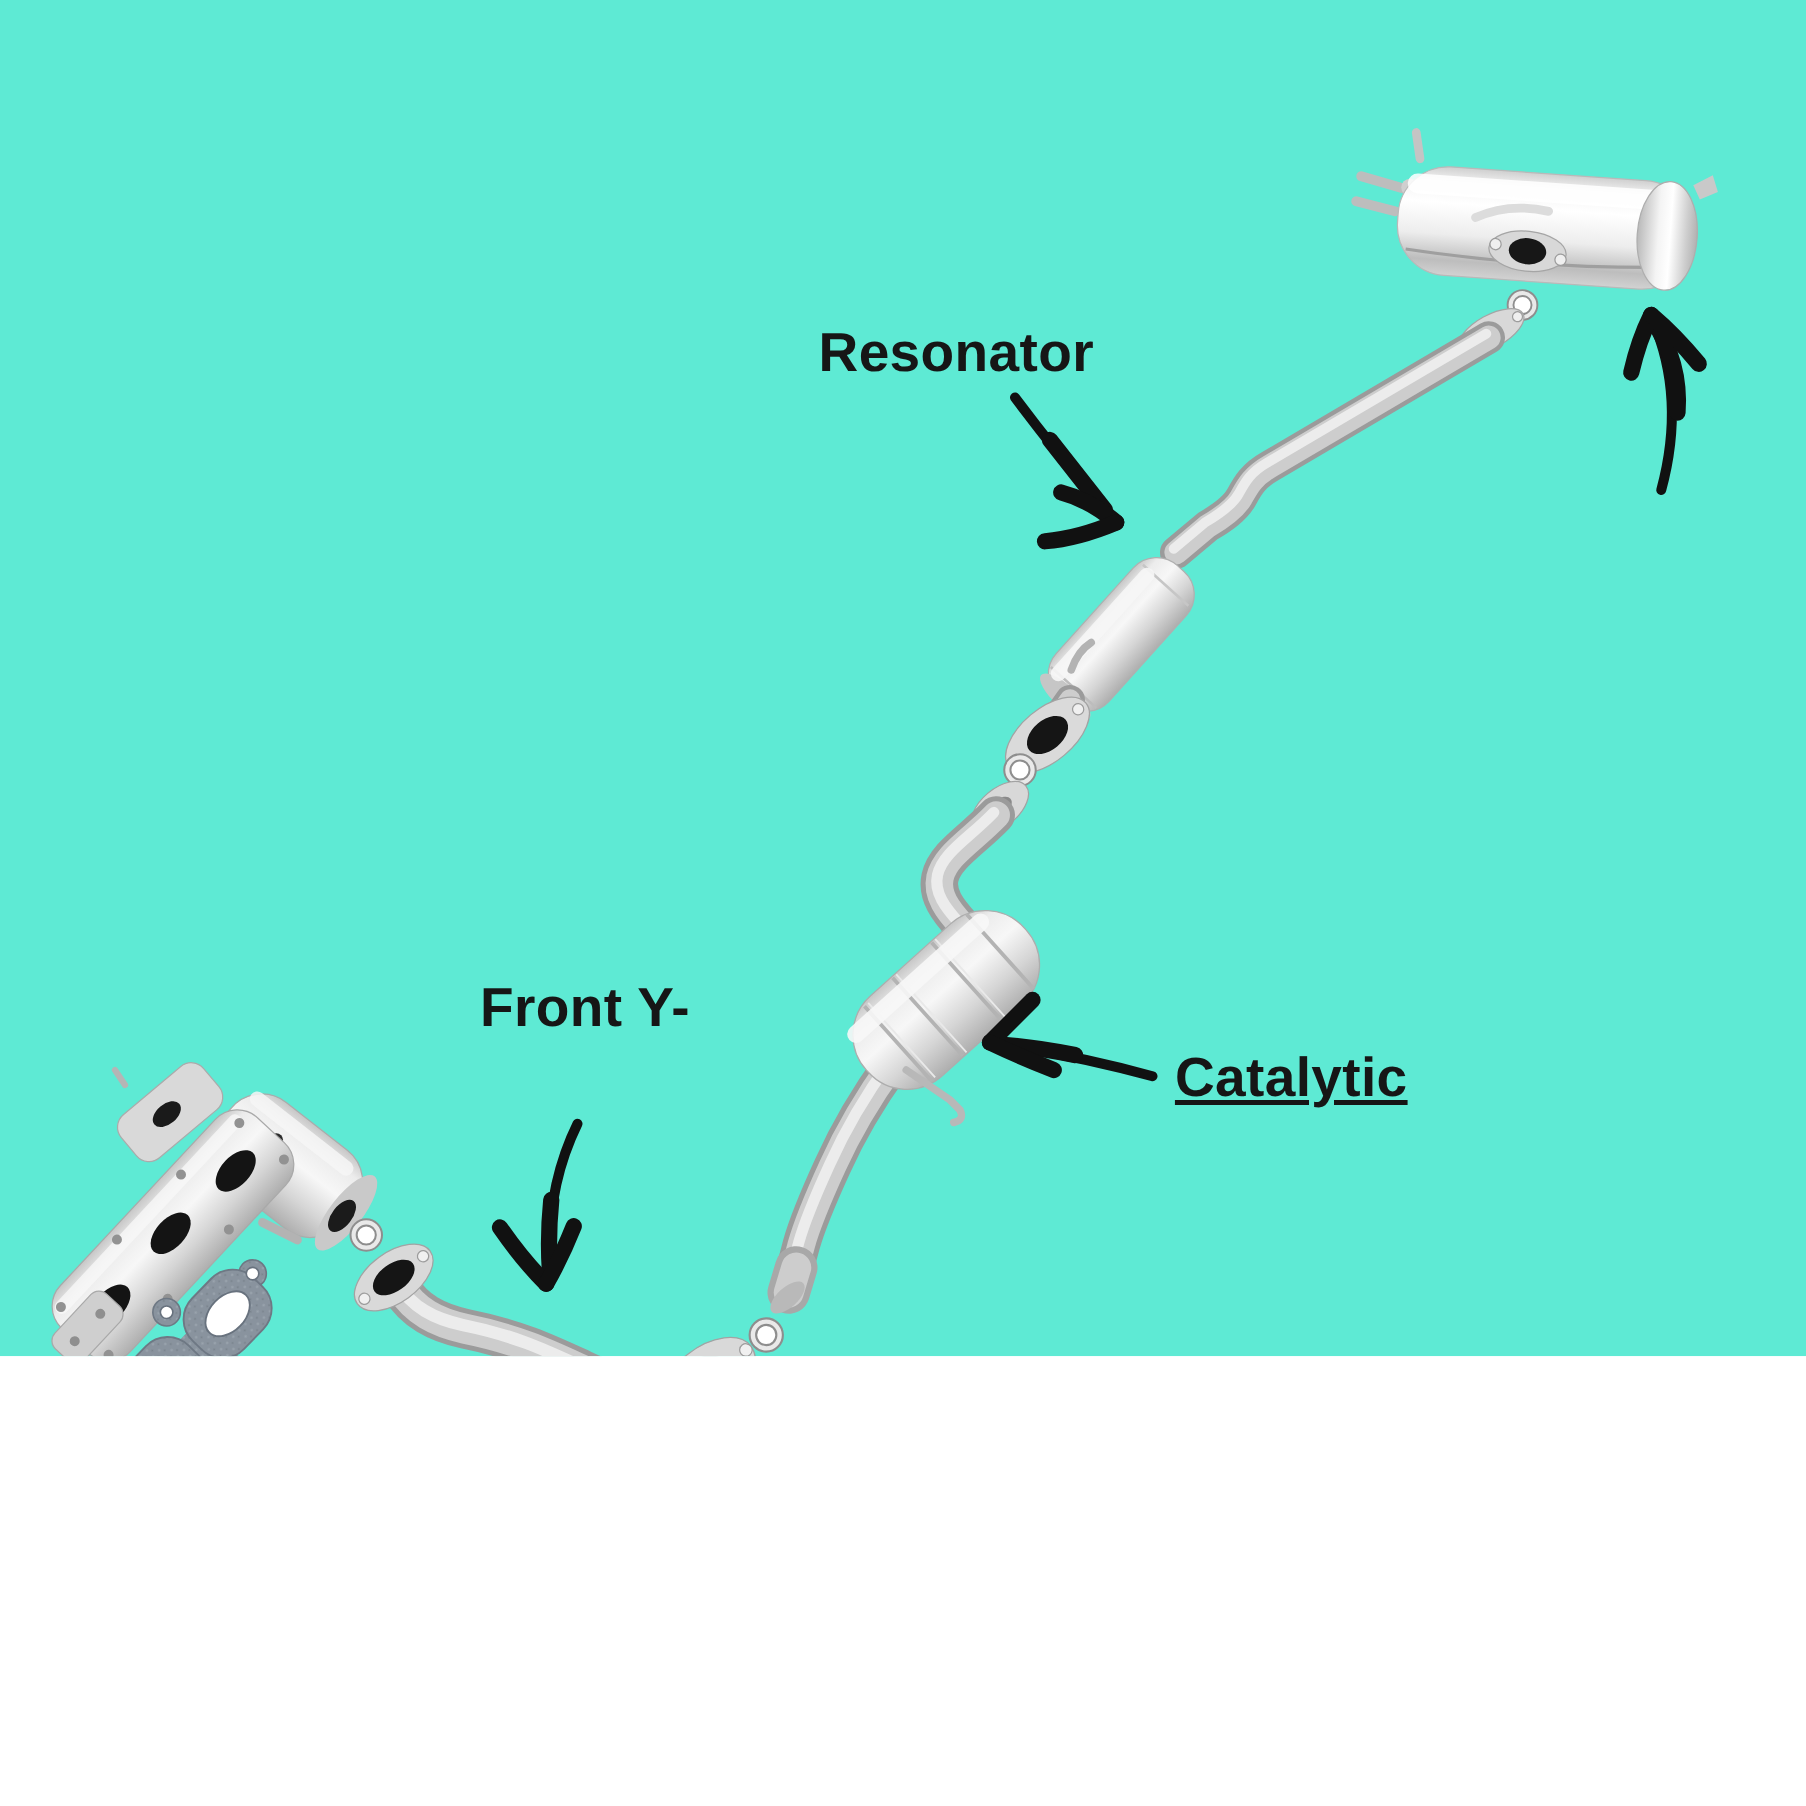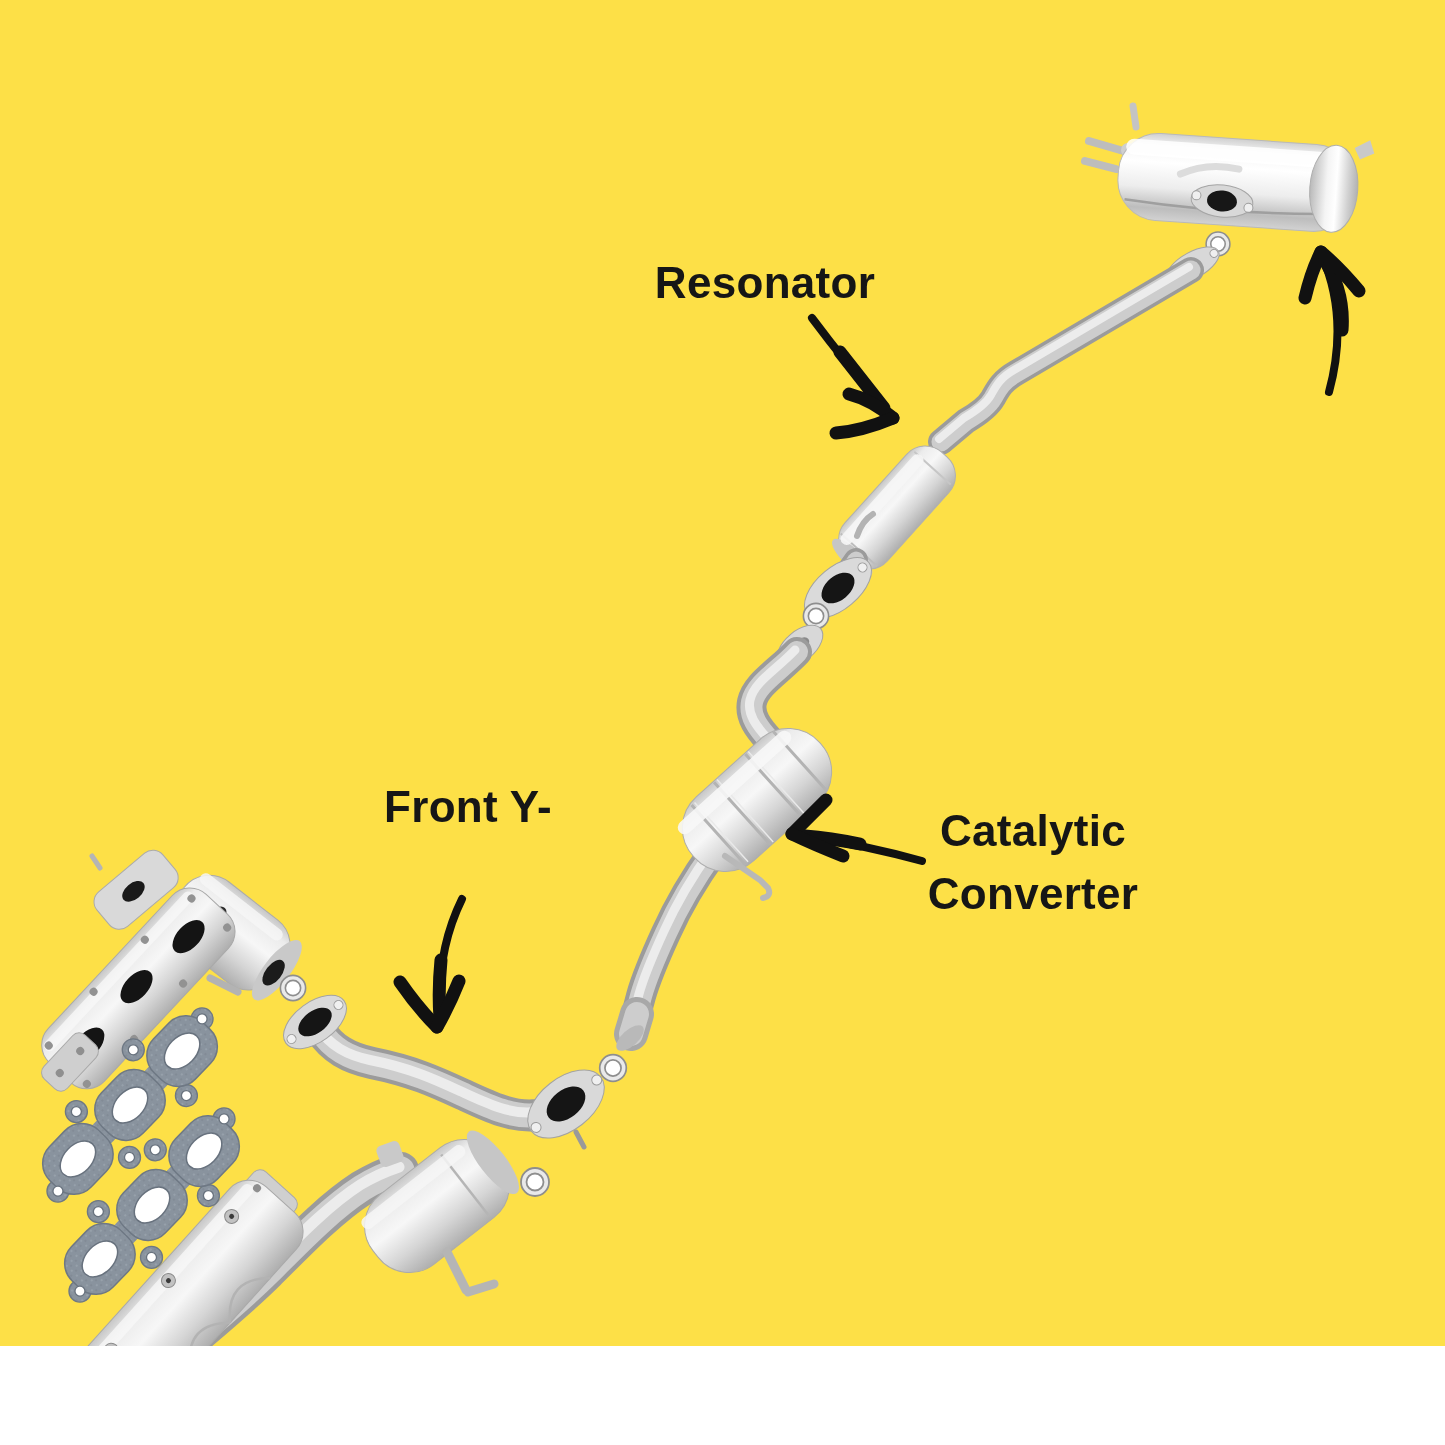--- a/index.html
+++ b/index.html
@@ -1,19 +1,19 @@
 <!DOCTYPE html>
 <html><head>
 <meta charset="utf-8">
 <style>
   html,body{margin:0;padding:0;background:#ffffff;}
   .stage{
     position:relative;
-    width:1445px;height:1346px;
-    background:#fde047;
+    width:1445px;height:1085px;
+    background:#5eead4;
     overflow:hidden;
     font-family:"Liberation Sans",sans-serif;
   }
   .scene{position:absolute;left:0;top:0;}
   .label{
     position:absolute;
     transform:translateX(-50%);
     font-weight:700;
     font-size:44px;
     line-height:1.43;
@@ -284,18 +284,17 @@
   </g>
 </svg>
 
   <div class="label" style="left:765px;top:252px;">Resonator</div>
 
 
   <div class="label" style="left:468px;top:776px;">
     <span class="line">Front Y-</span>
   </div>
 
-  <div class="label" style="left:1033px;top:800px;">
+  <div class="label" style="left:1033px;top:832px;text-decoration:underline;">
     <span class="line">Catalytic</span>
-    <span class="line">Converter</span>
   </div>
 
 </div>
 
 </body></html>

